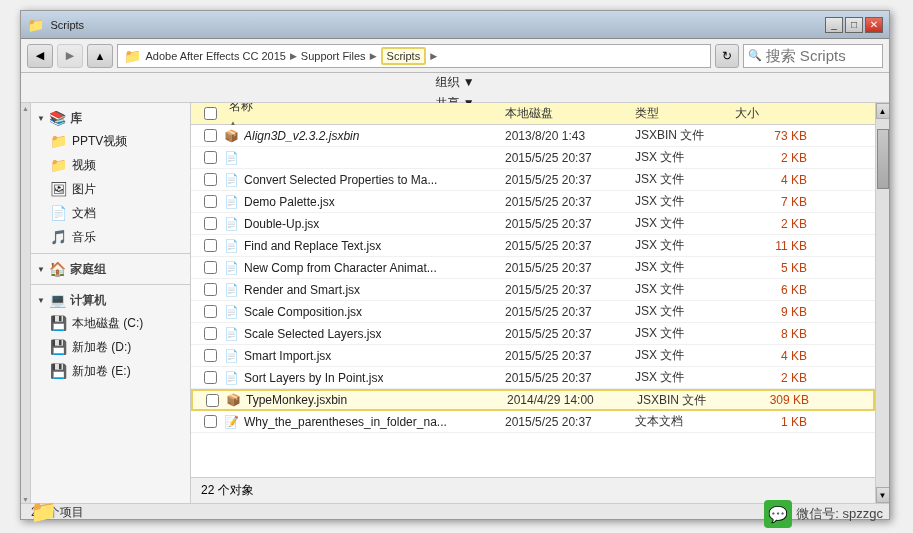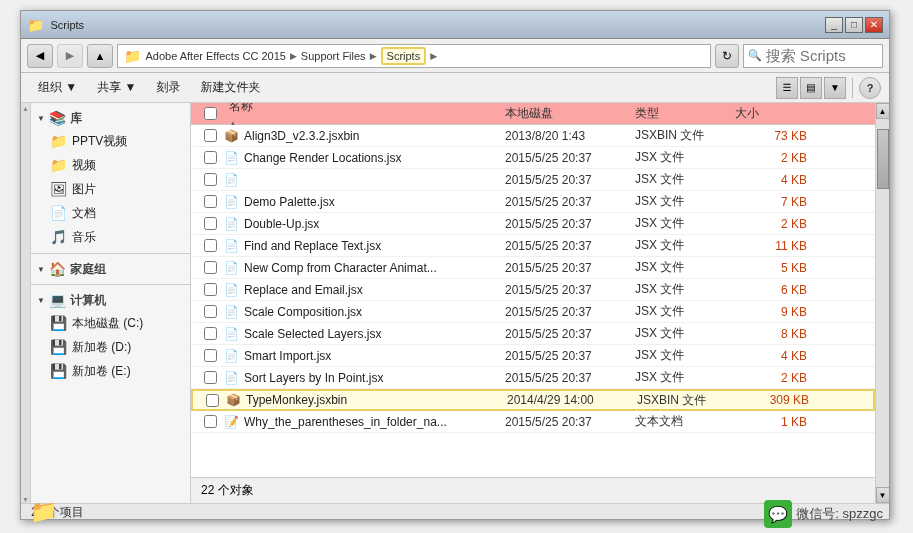--- a/index.html
+++ b/index.html
@@ -153,20 +153,21 @@
 
     
     .toolbar {
       height: 30px;
       background: #f0f0f0;
       border-bottom: 1px solid #ccc;
       display: flex;
       align-items: center;
       padding: 0 8px;
       gap: 2px;
+      flex-direction: column;
     }
 
     .toolbar-item {
       height: 22px;
       padding: 0 8px;
       background: transparent;
       border: 1px solid transparent;
       cursor: pointer;
       display: flex;
       align-items: center;
@@ -241,21 +242,21 @@
     .file-list-wrapper {
       flex: 1;
       display: flex;
       flex-direction: column;
       overflow: hidden;
     }
 
     
     .col-headers {
       height: 22px;
-      background: #fca5a5;
+      background: #fef9c3;
       border-bottom: 1px solid #ccc;
       display: flex;
       align-items: center;
       padding: 0 4px;
     }
 
     .col-check {
       width: 30px;
       display: flex;
       align-items: center;
@@ -614,44 +615,44 @@
         </div>
       </div>
 
       <div class="file-list" id="file-list-container">
       <div class="file-row">
       <div class="row-check">
         <input type="checkbox" style="">
       </div>
       <div class="row-name">
         <span class="file-icon">📦</span>
-        <span style="overflow:hidden;text-overflow:ellipsis;white-space:nowrap;">Align3D_v2.3.2.jsxbin</span>
+        <span style="overflow:hidden;text-overflow:ellipsis;white-space:nowrap;font-style:italic;">Align3D_v2.3.2.jsxbin</span>
       </div>
       <div class="row-date">2013/8/20 1:43</div>
       <div class="row-type">JSXBIN 文件</div>
       <div class="row-size">73 KB</div>
     </div>
           <div class="file-row">
       <div class="row-check">
         <input type="checkbox" style="">
       </div>
       <div class="row-name">
         <span class="file-icon">📄</span>
-        <span style="overflow:hidden;text-overflow:ellipsis;white-space:nowrap;">Change Render Locations.jsx</span>
       </div>
       <div class="row-date">2015/5/25 20:37</div>
       <div class="row-type">JSX 文件</div>
       <div class="row-size">2 KB</div>
     </div>
           <div class="file-row">
       <div class="row-check">
         <input type="checkbox" style="">
       </div>
       <div class="row-name">
         <span class="file-icon">📄</span>
+        <span style="overflow:hidden;text-overflow:ellipsis;white-space:nowrap;">Convert Selected Properties to Ma...</span>
       </div>
       <div class="row-date">2015/5/25 20:37</div>
       <div class="row-type">JSX 文件</div>
       <div class="row-size">4 KB</div>
     </div>
           <div class="file-row">
       <div class="row-check">
         <input type="checkbox" style="">
       </div>
       <div class="row-name">
@@ -697,21 +698,21 @@
       <div class="row-date">2015/5/25 20:37</div>
       <div class="row-type">JSX 文件</div>
       <div class="row-size">5 KB</div>
     </div>
           <div class="file-row">
       <div class="row-check">
         <input type="checkbox" style="">
       </div>
       <div class="row-name">
         <span class="file-icon">📄</span>
-        <span style="overflow:hidden;text-overflow:ellipsis;white-space:nowrap;">Replace and Email.jsx</span>
+        <span style="overflow:hidden;text-overflow:ellipsis;white-space:nowrap;">Render and Smart.jsx</span>
       </div>
       <div class="row-date">2015/5/25 20:37</div>
       <div class="row-type">JSX 文件</div>
       <div class="row-size">6 KB</div>
     </div>
           <div class="file-row">
       <div class="row-check">
         <input type="checkbox" style="">
       </div>
       <div class="row-name">

